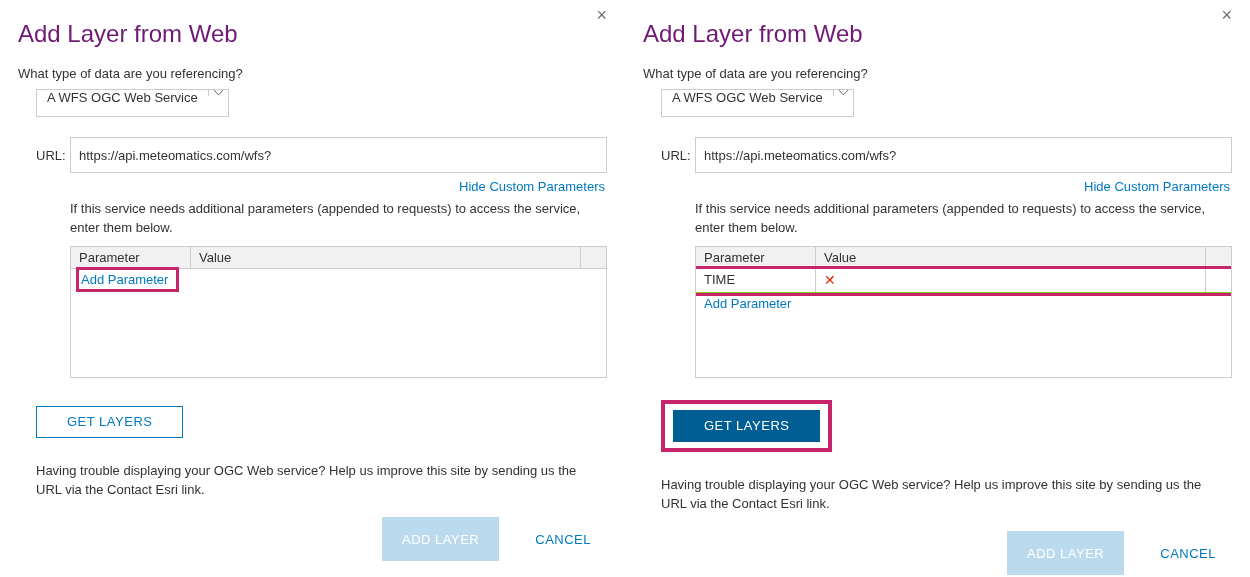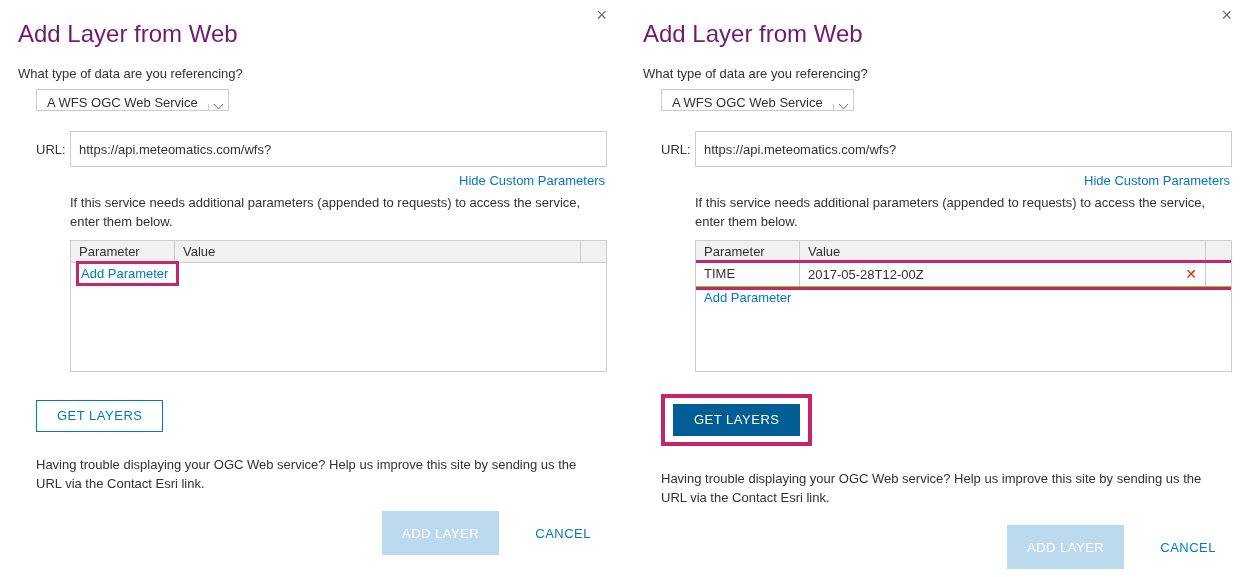--- a/index.html
+++ b/index.html
@@ -30,23 +30,23 @@
   }
   h1 {
     font-size: 24px;
     font-weight: 300;
     margin: 10px 0 18px;
     color: #701a75;
   }
   .prompt { margin: 0 0 8px; }
   .select-wrap {
     display: inline-flex;
-    align-items: flex-end;
+    align-items: flex-start;
     border: 1px solid #cccccc;
-    height: 22px;
+    height: 28px;
     margin: 0 0 20px 18px;
     background: #fff;
   }
   .select-wrap .sel {
     padding: 0 10px;
     display: flex;
     align-items: center;
     font-size: 13px;
   }
   .select-wrap .caret {
@@ -96,21 +96,21 @@
   .param-table .row {
     display: flex;
     align-items: stretch;
   }
   .param-table .hdr {
     background: #f1f1f1;
     border-bottom: 1px solid #cccccc;
     font-size: 13px;
   }
   .param-table .col-param {
-    width: 104px;
+    width: 120px;
     padding: 3px 8px;
     border-right: 1px solid #cccccc;
   }
   .param-table .col-value {
     flex: 1;
     padding: 3px 8px;
     display:flex;
     align-items:center;
   }
   .param-table .col-del {
@@ -145,21 +145,21 @@
     border: 4px solid #c7256b;
     display:inline-block;
     padding: 6px 8px;
     margin-top: 22px;
   }
   .btn {
     display: inline-flex;
     align-items: center;
     justify-content: center;
     height: 32px;
-    padding: 0 20px;
+    padding: 0 30px;
     font-size: 13px;
     letter-spacing: .5px;
     cursor: pointer;
     font-family: inherit;
   }
   .btn-outline {
     border: 1px solid #0079c1;
     background: #fff;
     color: #0079c1;
     margin-top: 28px;
@@ -275,21 +275,20 @@
     <p class="hint">If this service needs additional parameters (appended to requests) to access the service, enter them below.</p>
     <div class="param-table">
       <div class="row hdr">
         <div class="col-param">Parameter</div>
         <div class="col-value">Value</div>
         <div class="col-del"></div>
       </div>
       <div class="row datarow highlight">
         <div class="col-param">TIME</div>
         <div class="col-value">
-          <span style="flex:1;">2017-05-28T12-00Z</span>
           <span class="del-x">✕</span>
         </div>
         <div class="col-del"></div>
       </div>
       <div class="addrow">
         <span class="link">Add Parameter</span>
       </div>
     </div>
   </div>
 

